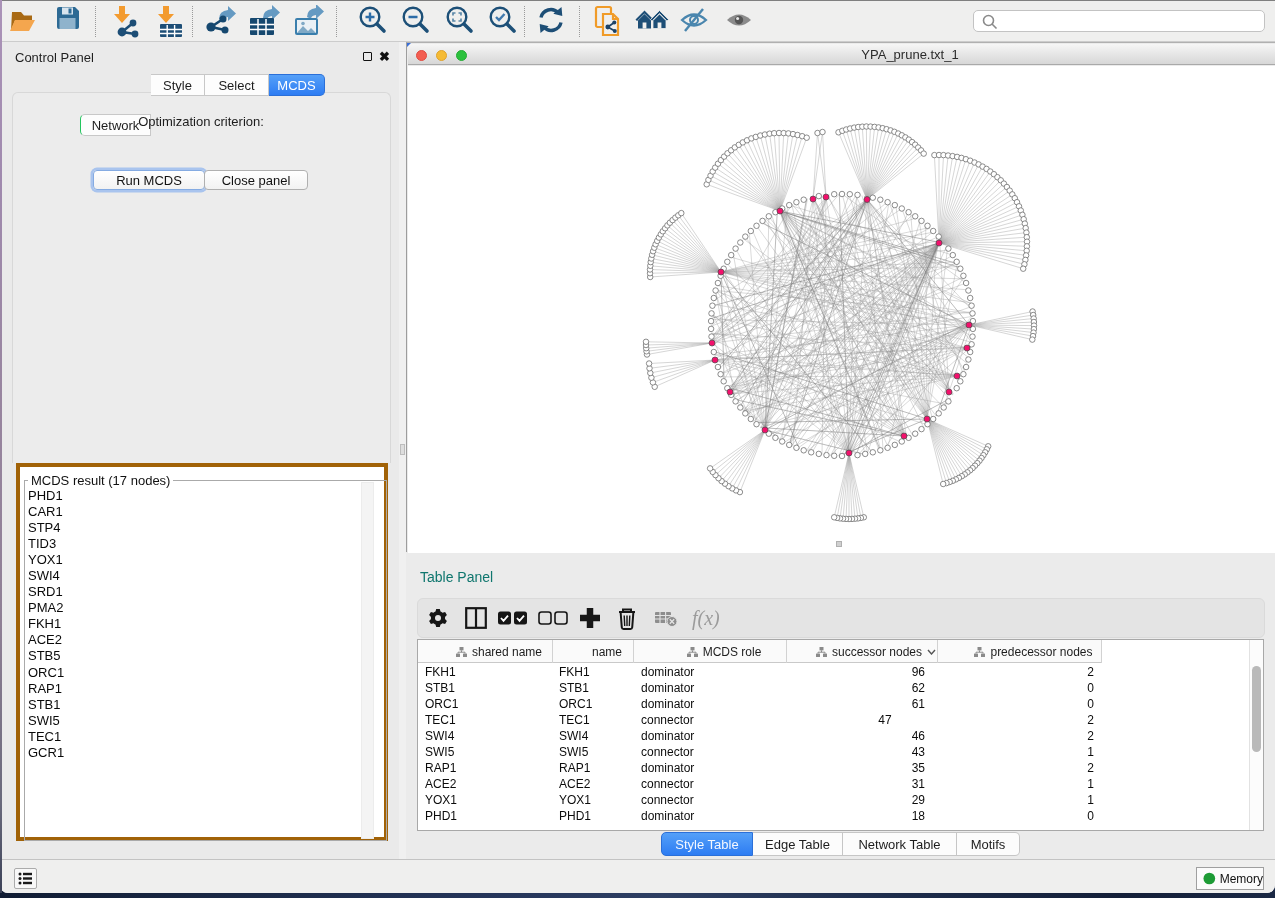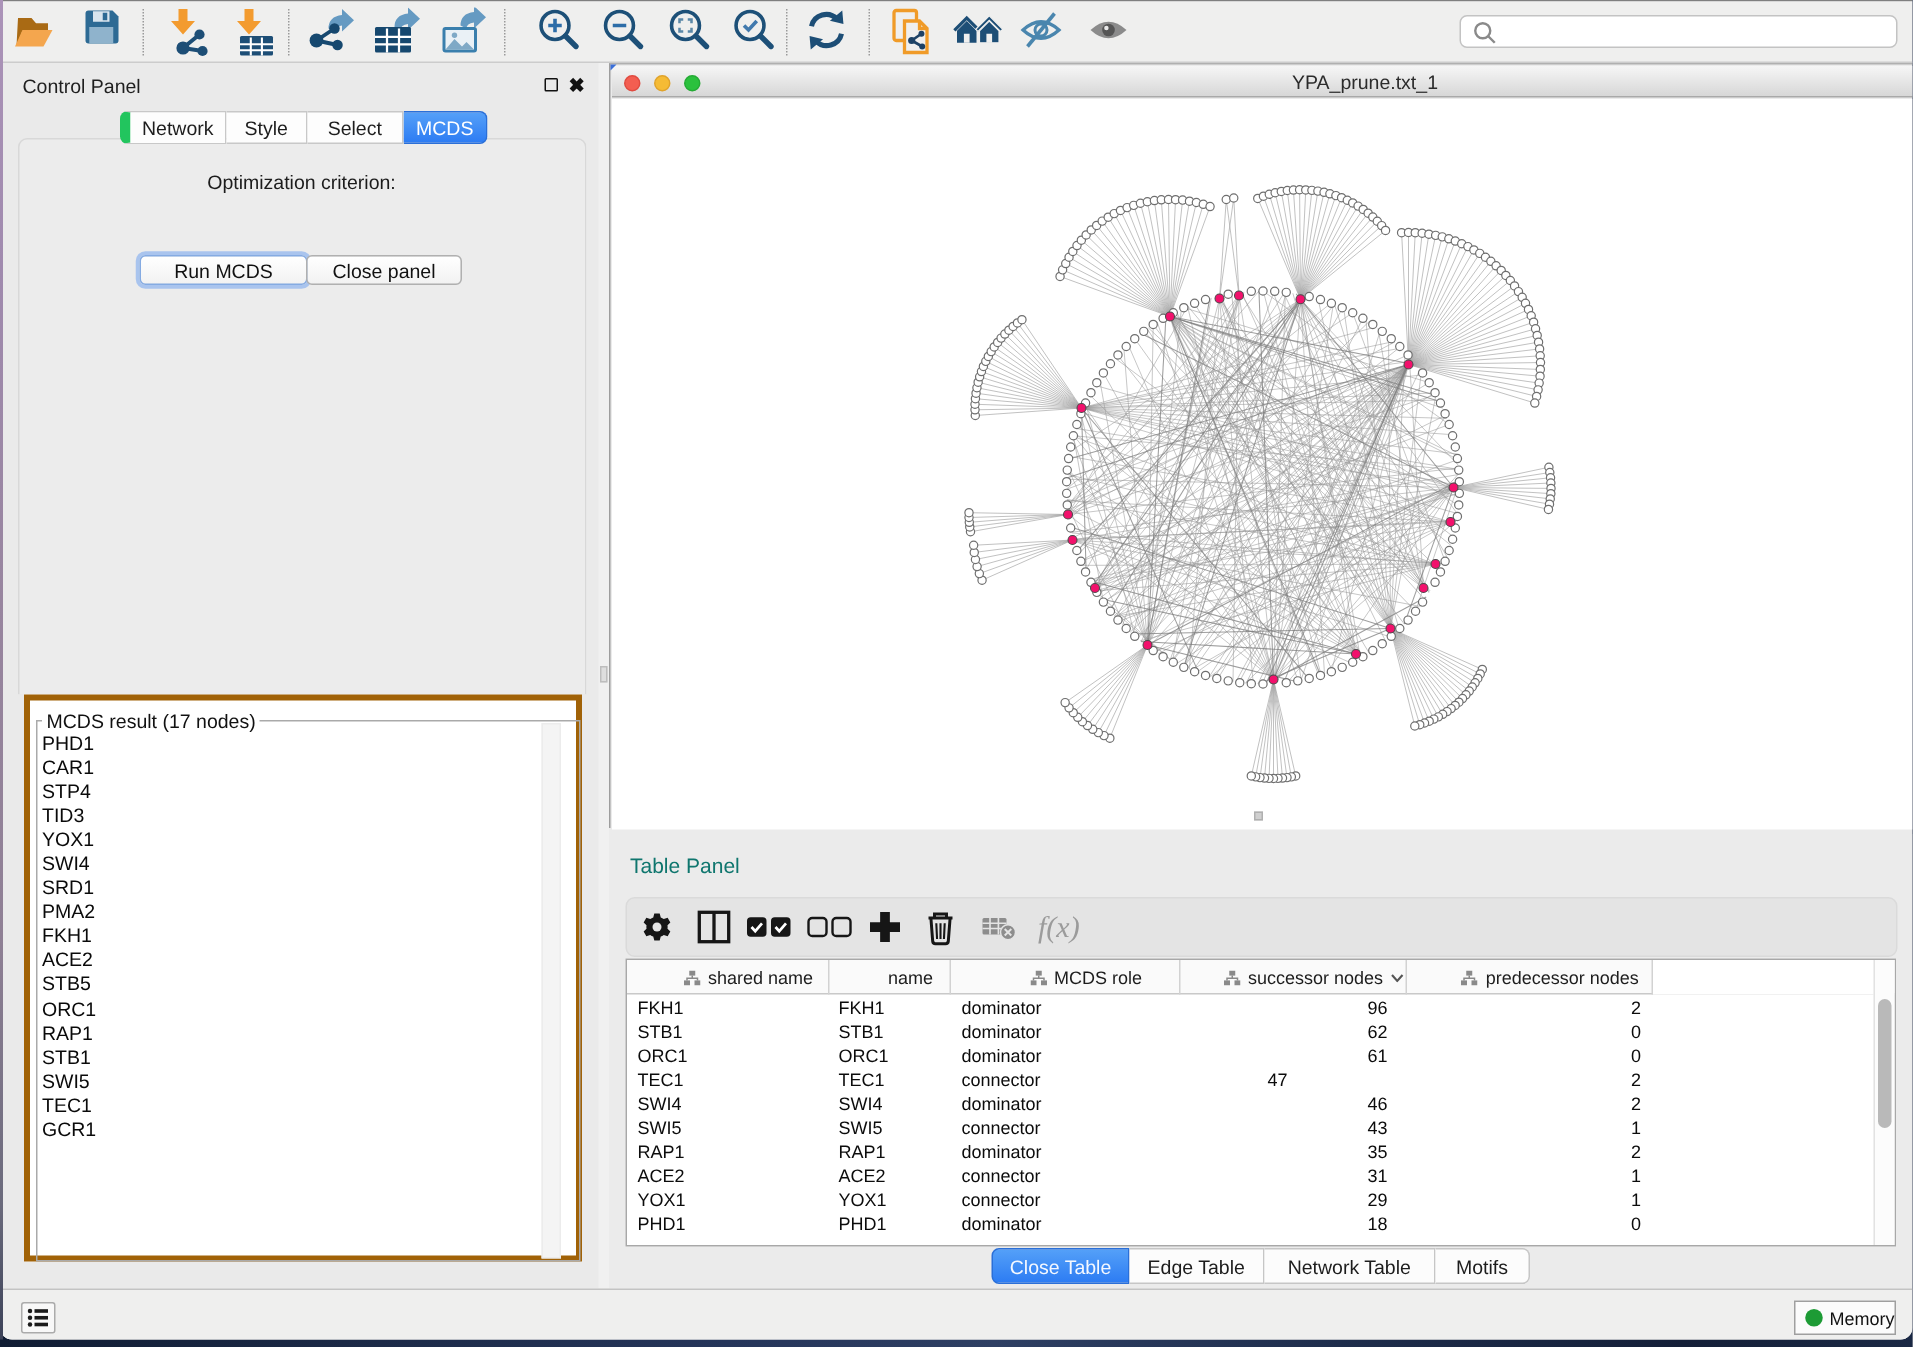--- a/index.html
+++ b/index.html
@@ -20,21 +20,21 @@
 
 #cpanel { position:absolute; left:0; top:41px; width:402px; height:817px; background:#eaeaea; }
 #cp-title { position:absolute; left:15px; top:8px; font-size:13px; color:#1f1f1f; }
 .winbtn-sq { position:absolute; width:9px; height:9px; border:1.5px solid #111; border-radius:1px; }
 .winbtn-x { position:absolute; font-size:13px; font-weight:bold; color:#111; line-height:12px; }
 #cp-tabpane { position:absolute; left:12px; top:50px; width:379px; height:371px; background:#ececec;
   border:1px solid #d8d8d8; border-radius:6px 6px 0 0; border-bottom:none; }
 .tabrow { position:absolute; display:flex; }
 .tab { height:22px; font-size:13px; color:#1d1d1d; background:#fdfdfd; border:1px solid #c8c8c8;
   display:flex; align-items:center; justify-content:center; border-left:none; }
-.tab.first { border-left:7px solid #22c55e; border-radius:5px 0 0 5px; }
+.tab.first { border-left:1px solid #22c55e; border-radius:5px 0 0 5px;margin-top:40px; }
 .tab.sel { background:linear-gradient(180deg,#55a0f8 0%,#2d7cf3 100%); color:#fff; border-color:#2a6fd8; border-radius:0 5px 5px 0; }
 #opt-label { position:absolute; left:0; top:72px; width:402px; text-align:center; font-size:13px; color:#1c1c1c; }
 #dropdown { position:absolute; left:46px; top:96px; width:311px; height:21px; background:#fff;
   border:1px solid #b5b5b5; border-radius:4px; font-size:13px; color:#111; line-height:19px; padding-left:9px; }
 #dd-step { position:absolute; right:2px; top:1.5px; width:17px; height:16px; border-radius:3.5px;
   background:linear-gradient(180deg,#6aaaf9 0%,#3079f2 100%); }
 .btn { position:absolute; height:20px; background:linear-gradient(180deg,#ffffff 0%,#f2f2f2 100%);
   border:1px solid #b0b0b0; border-radius:4px; font-size:13px; color:#111;
   display:flex; align-items:center; justify-content:center; }
 #btn-run { left:93px; top:128px; width:112px; box-shadow:0 0 0 2.5px rgba(125,170,240,0.6); border-color:#85abe2; }
@@ -1056,21 +1056,21 @@
 <div class="trow" style="left:427px; top:39.8px; width:80px; text-align:right">62</div>
 <div class="trow" style="left:596px; top:39.8px; width:80px; text-align:right">0</div>
 <div class="trow" style="left:7px; top:55.8px">ORC1</div>
 <div class="trow" style="left:141px; top:55.8px">ORC1</div>
 <div class="trow" style="left:223px; top:55.8px">dominator</div>
 <div class="trow" style="left:427px; top:55.8px; width:80px; text-align:right">61</div>
 <div class="trow" style="left:596px; top:55.8px; width:80px; text-align:right">0</div>
 <div class="trow" style="left:7px; top:71.8px">TEC1</div>
 <div class="trow" style="left:141px; top:71.8px">TEC1</div>
 <div class="trow" style="left:223px; top:71.8px">connector</div>
-<div class="trow" style="left:427px; top:71.8px; width:80px; text-align:left">47</div>
+<div class="trow" style="left:427px; top:71.8px; width:80px; text-align:center">47</div>
 <div class="trow" style="left:596px; top:71.8px; width:80px; text-align:right">2</div>
 <div class="trow" style="left:7px; top:87.8px">SWI4</div>
 <div class="trow" style="left:141px; top:87.8px">SWI4</div>
 <div class="trow" style="left:223px; top:87.8px">dominator</div>
 <div class="trow" style="left:427px; top:87.8px; width:80px; text-align:right">46</div>
 <div class="trow" style="left:596px; top:87.8px; width:80px; text-align:right">2</div>
 <div class="trow" style="left:7px; top:103.8px">SWI5</div>
 <div class="trow" style="left:141px; top:103.8px">SWI5</div>
 <div class="trow" style="left:223px; top:103.8px">connector</div>
 <div class="trow" style="left:427px; top:103.8px; width:80px; text-align:right">43</div>
@@ -1093,21 +1093,21 @@
 <div class="trow" style="left:7px; top:167.8px">PHD1</div>
 <div class="trow" style="left:141px; top:167.8px">PHD1</div>
 <div class="trow" style="left:223px; top:167.8px">dominator</div>
 <div class="trow" style="left:427px; top:167.8px; width:80px; text-align:right">18</div>
 <div class="trow" style="left:596px; top:167.8px; width:80px; text-align:right">0</div>
     <div id="tscroll">
           <div id="tthumb"></div>
         </div>
   </div>
   <div id="btabs">
-    <div class="btab sel" style="width:92px">Close Table</div>
+    <div class="btab sel" style="width:92px">Style Table</div>
     <div class="btab" style="width:90px">Edge Table</div>
     <div class="btab" style="width:114px">Network Table</div>
     <div class="btab last" style="width:63px">Motifs</div>
   </div>
 </div>
 <div id="statusbar">
   <div id="hambtn">
     <svg width="21" height="19" viewBox="0 0 21 19">
       <g fill="#1a1a1a">
         <circle cx="5" cy="5" r="1.5"></circle>

